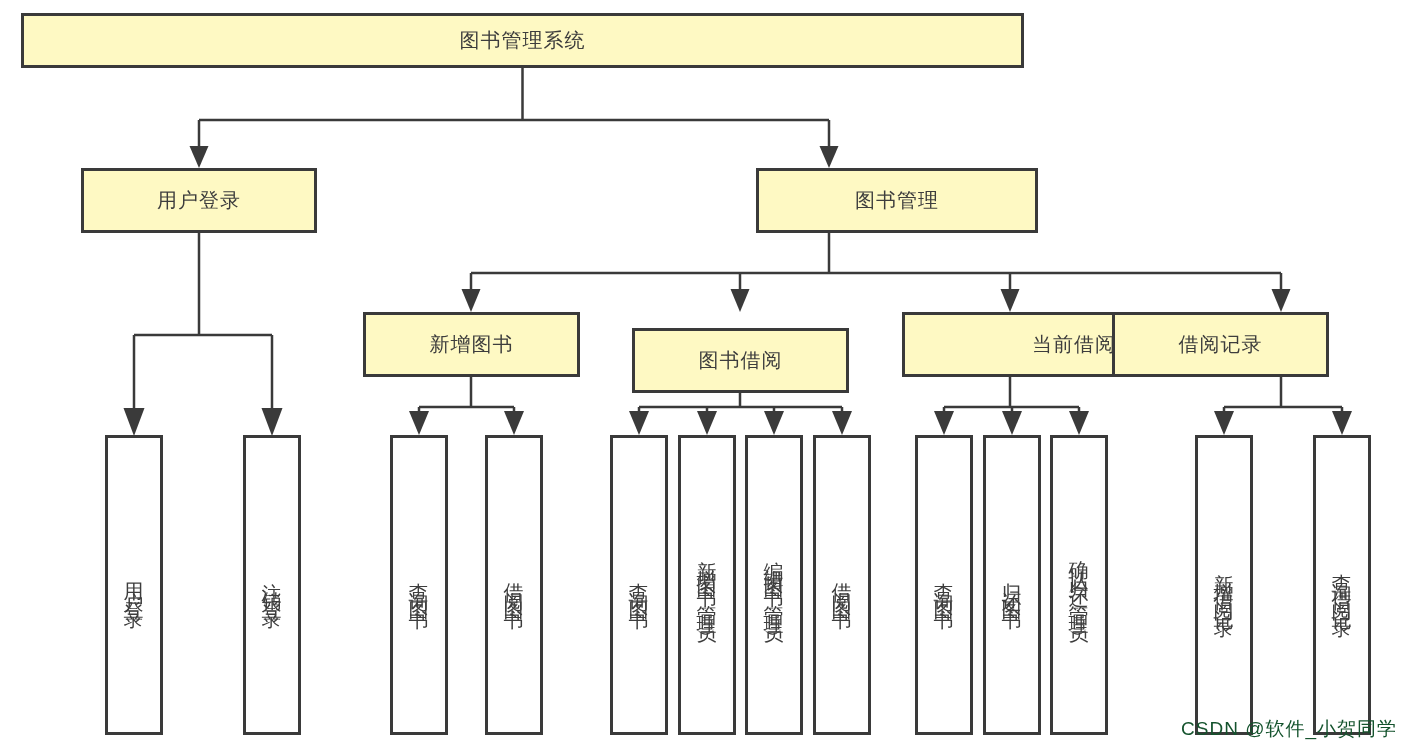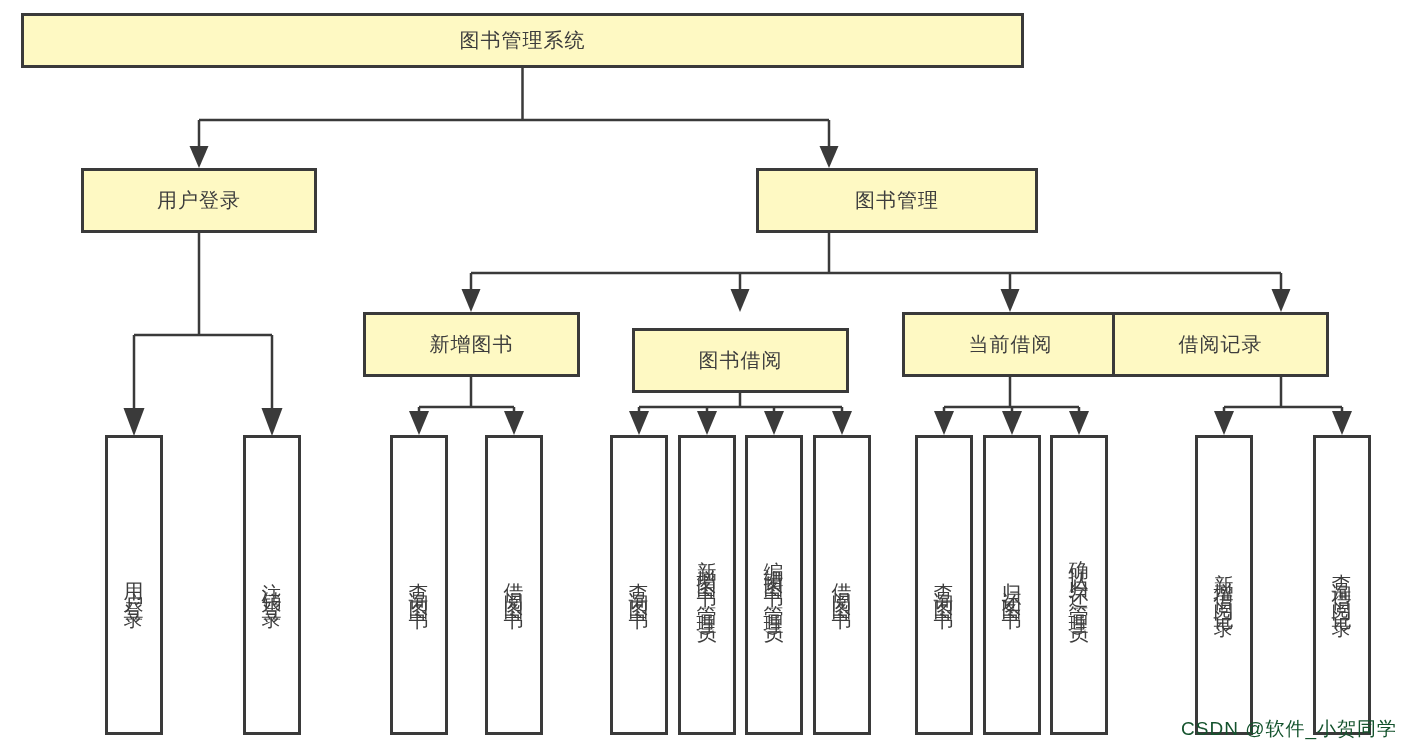--- a/index.html
+++ b/index.html
@@ -133,21 +133,21 @@
   <div class="hnode" style="left:712px;top:168px;width:282px;height:65px;margin-left:44px;">
     <span>图书管理</span>
   </div>
 
   <div class="hnode" style="left:363px;top:312px;width:217px;height:65px;">
     <span>新增图书</span>
   </div>
   <div class="hnode" style="left:632px;top:328px;width:217px;height:65px;font-family:Liberation Serif, serif;">
     <span>图书借阅</span>
   </div>
-  <div class="hnode" style="left:902px;top:312px;width:217px;height:65px;">
+  <div class="hnode" style="left:902px;top:312px;width:217px;height:65px;justify-content:flex-end;">
     <span>当前借阅</span>
   </div>
   <div class="hnode" style="left:1112px;top:312px;width:217px;height:65px;">
     <span>借阅记录</span>
   </div>
 
   <div class="leaf" style="left:105px;">
     <span>用户登录</span>
   </div>
   <div class="leaf" style="left:243px;">

